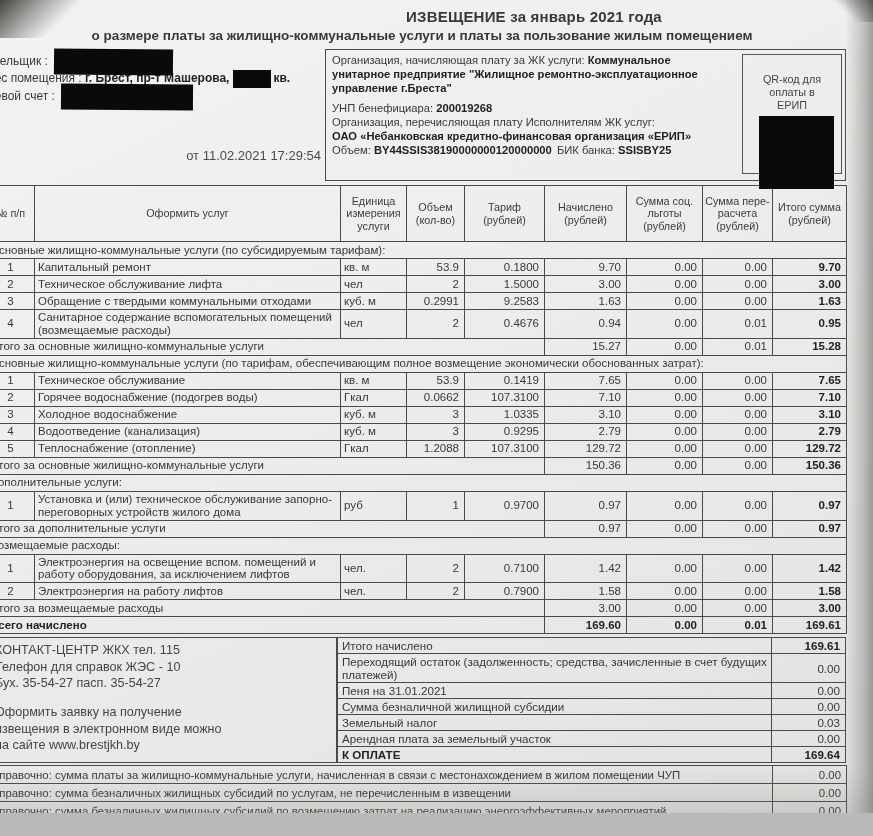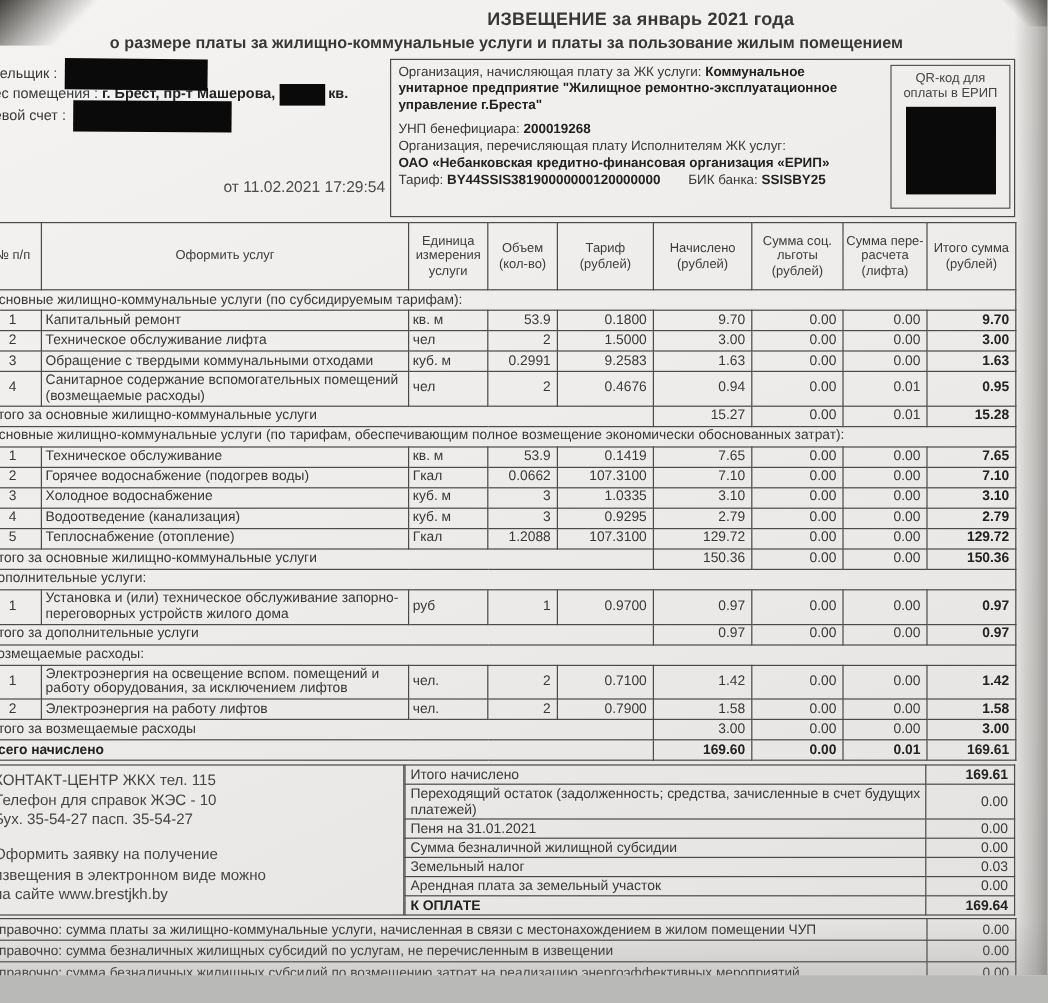--- a/index.html
+++ b/index.html
@@ -29,21 +29,21 @@
   .payer-line{margin-top:3px;white-space:nowrap;}
   .b{font-weight:bold;color:#222;}
   .redact{display:inline-block;background:#0a0a0a;vertical-align:middle;}
   .rd-name{width:119px;height:26px;margin:-7px 0 -7px 6px;transform:rotate(.6deg);}
   .rd-apt{width:38px;height:18px;margin:-4px 2px -4px 4px;}
   .rd-acct{width:132px;height:26px;margin:-7px 0 -7px 6px;transform:rotate(.4deg);}
   .stamp-date{position:absolute;right:4px;bottom:17px;font-size:13px;color:#4a4a4a;}
   .org-box{flex:1;border:1px solid #4a4a4a;display:flex;gap:32px;}
   .org-text{flex:1;padding:3px 6px;font-size:11.2px;line-height:1.27;}
   .org-gap{height:5px;}
-  .qr-cell{width:100px;border:1px solid #555;margin:4px 3px 6px 3px;padding:2px;text-align:center;}
+  .qr-cell{width:100px;border:1px solid #555;margin:4px 3px 6px 3px;padding:16px;text-align:center;}
   .qr-label{font-size:10.8px;line-height:1.2;margin-top:2px;color:#444;}
   .qr-black{width:75px;height:73px;background:#0a0a0a;margin:4px auto 0 auto;}
   
   table{border-collapse:collapse;table-layout:fixed;}
   #services-table{width:860px;margin-top:4px;}
   #services-table th{border:1px solid #4a4a4a;font-weight:normal;font-size:10.8px;line-height:1.15;padding:2px 1px;vertical-align:middle;color:#3c3c3c;}
   #services-table thead tr{height:56px;}
   #services-table td{border:1px solid #4a4a4a;font-size:11.5px;padding:1px 3px;height:17px;vertical-align:middle;line-height:1.12;}
   td.section-title{text-align:left;padding-left:4px;font-size:11.4px;height:15px;}
   td.total-label{text-align:left;padding-left:4px;font-size:12px;}
@@ -96,22 +96,22 @@
           <div>
             <span>Организация, начисляющая плату за ЖК услуги: </span><span class="b">Коммунальное унитарное предприятие "Жилищное ремонтно-эксплуатационное управление г.Бреста"</span>
           </div>
           <div class="org-gap"></div>
           <div>
             <span>УНП бенефициара: </span><span class="b">200019268</span>
           </div>
           <div>Организация, перечисляющая плату Исполнителям ЖК услуг:</div>
           <div class="b">ОАО «Небанковская кредитно-финансовая организация «ЕРИП»</div>
           <div>
-            <span>Тариф: </span><span class="b">BY44SSIS38190000000120000000</span>
-            <span style="margin-left:20px;">БИК банка: </span><span class="b">SSISBY25</span>
+            <span>Объем: </span><span class="b">BY44SSIS38190000000120000000</span>
+            <span style="margin-left:2px;">БИК банка: </span><span class="b">SSISBY25</span>
           </div>
         </div>
         <div class="qr-cell">
           <div class="qr-label">QR-код для оплаты в ЕРИП</div>
           <div class="qr-black"></div>
         </div>
       </div>
     </div>
 
     <table id="services-table">
@@ -128,21 +128,21 @@
       </colgroup>
       <thead>
         <tr>
           <th>№ п/п</th>
           <th>Оформить услуг</th>
           <th>Единица измерения услуги</th>
           <th>Объем (кол-во)</th>
           <th>Тариф (рублей)</th>
           <th>Начислено (рублей)</th>
           <th>Сумма соц. льготы (рублей)</th>
-          <th>Сумма пере-расчета (лифта)</th>
+          <th>Сумма пере-расчета (рублей)</th>
           <th>Итого сумма (рублей)</th>
         </tr>
       </thead>
       <tbody id="services-tbody">
           <tr>
             <td class="section-title" colspan="9">Основные жилищно-коммунальные услуги (по субсидируемым тарифам):</td>
           </tr>
           <tr>
             <td class="c-num">1</td>
             <td class="c-service">Капитальный ремонт</td>

